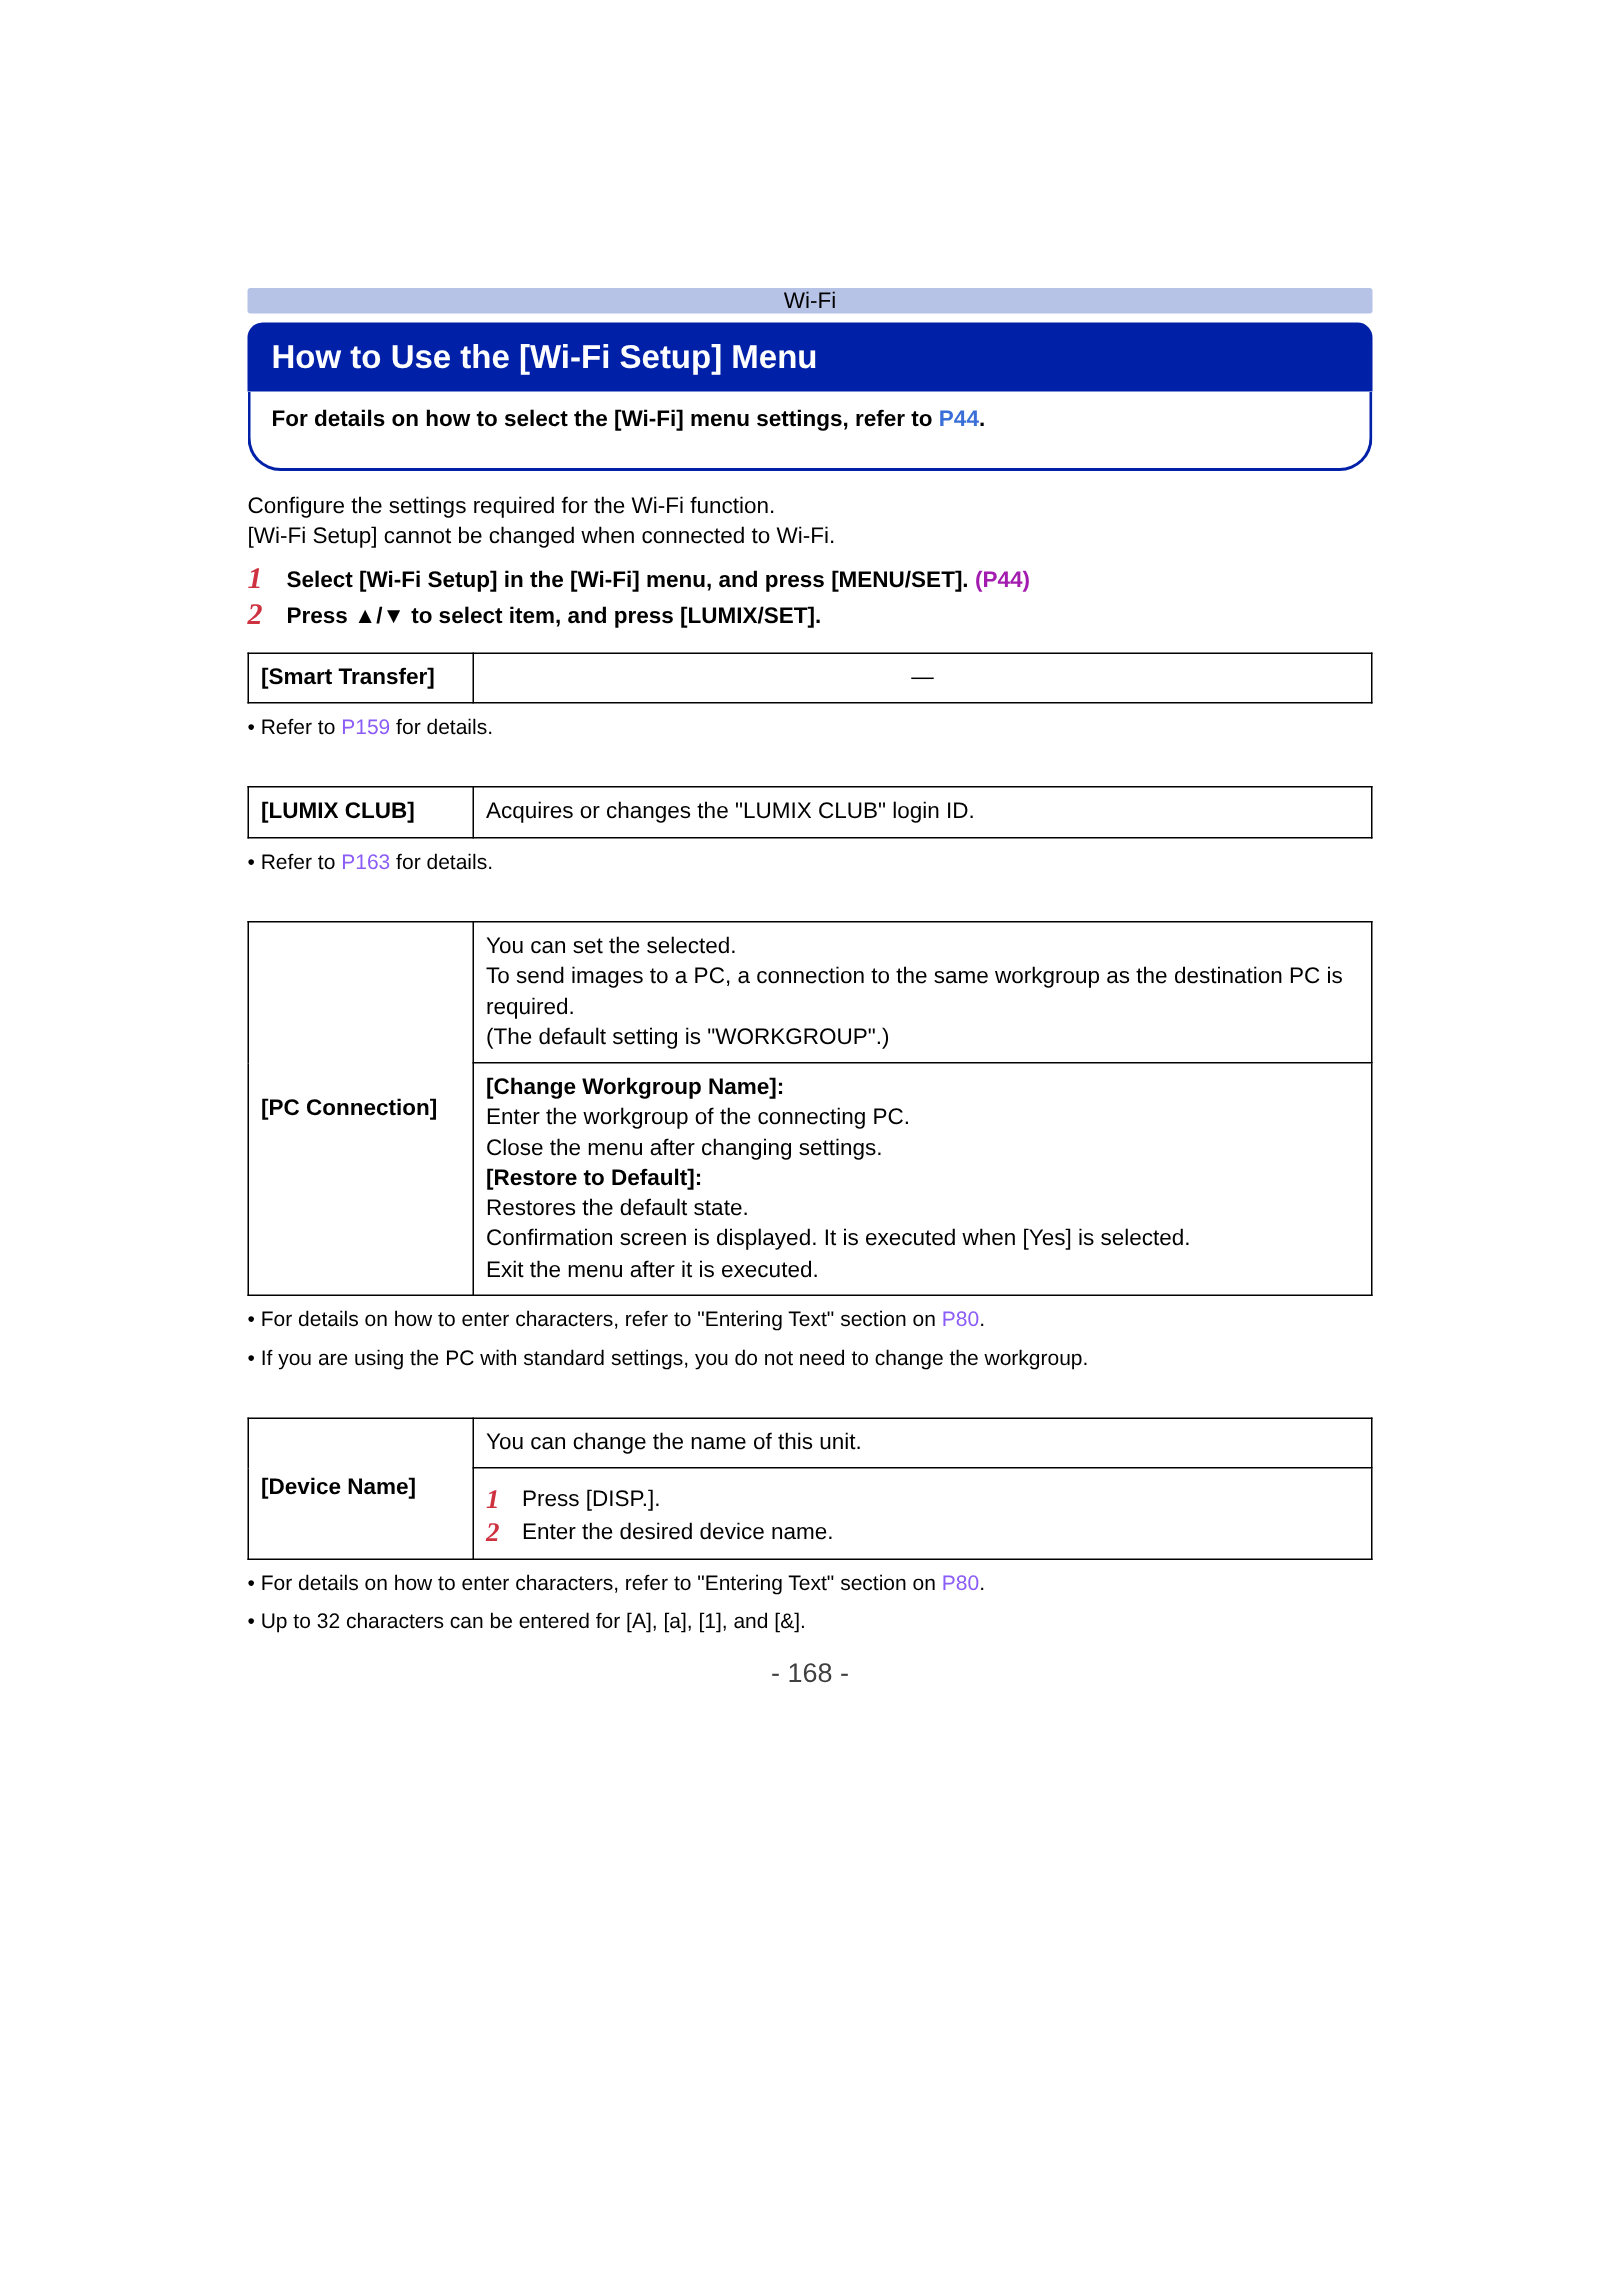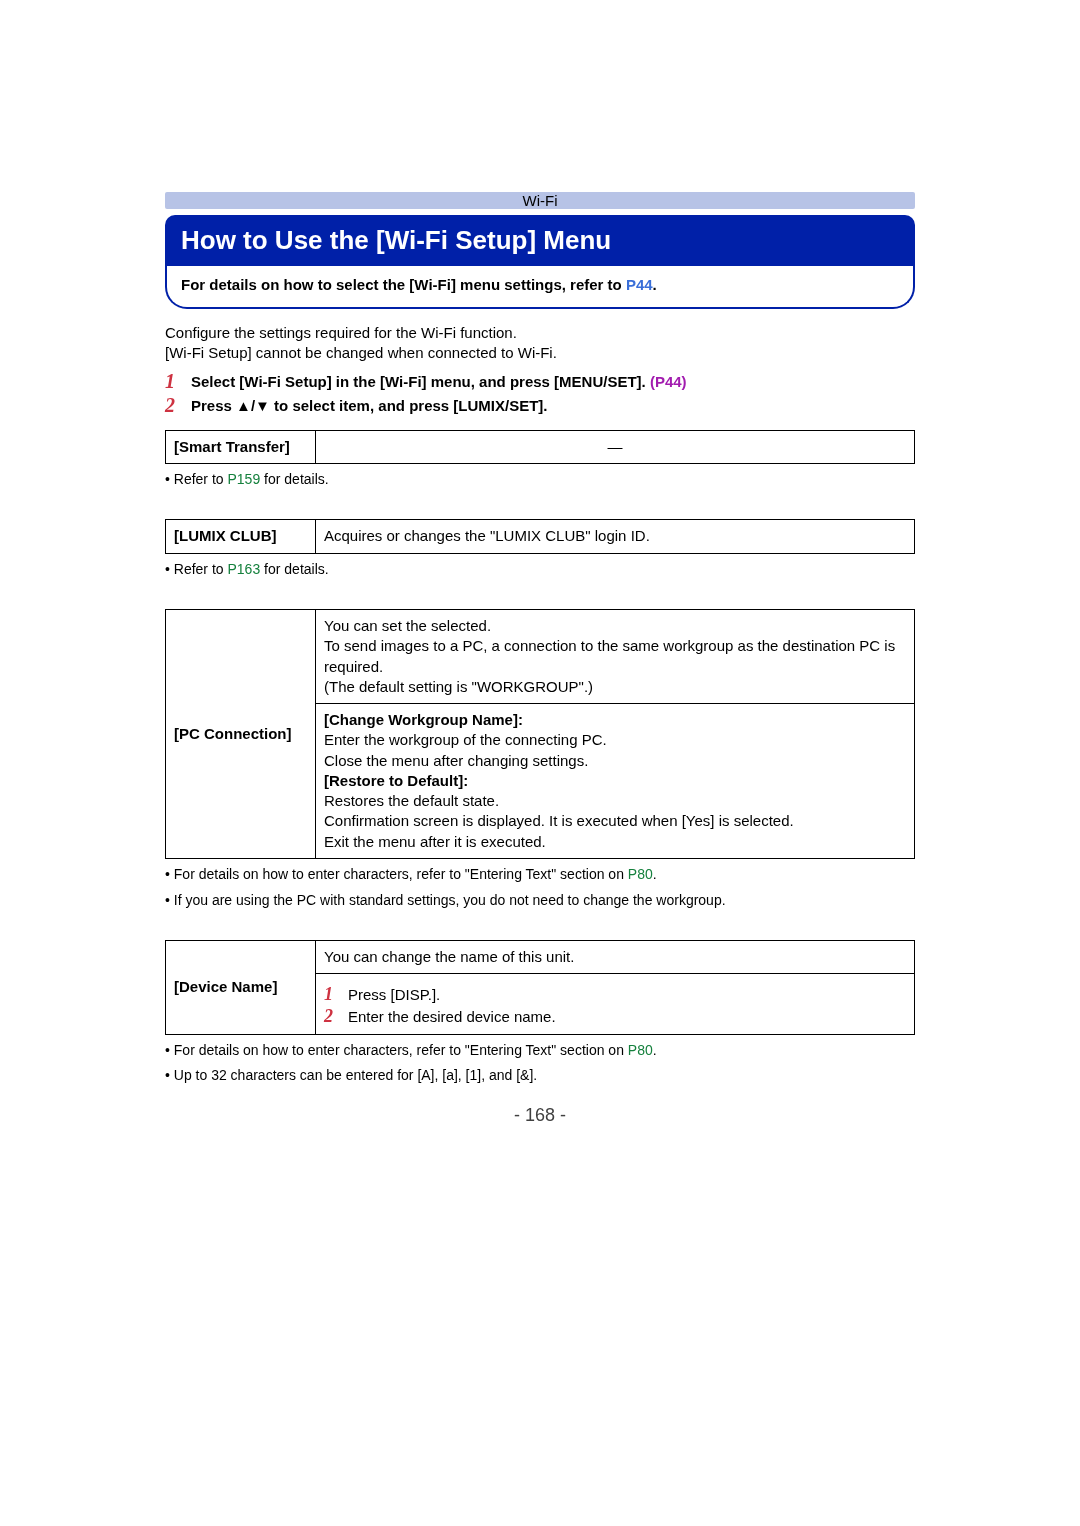--- a/index.html
+++ b/index.html
@@ -20,31 +20,31 @@
   .breadcrumb-bar {
     background: #b7c3e6;
     text-align: center;
     padding: 0 0;
     border-radius: 2px;
     font-size: 15px;
   }
   .title-bar {
     background: #0020a8;
     color: #fff;
-    font-size: 26px;
+    font-size: 22px;
     font-weight: bold;
     padding: 10px 16px;
     margin-top: 6px;
     border-radius: 10px 10px 0 0;
   }
   .details-box {
     border: 2.5px solid #0020a8;
     border-top: none;
     border-radius: 0 0 22px 22px;
-    padding: 10px 14px 14px 14px;
+    padding: 10px 14px 24px 14px;
     font-size: 15px;
     font-weight: bold;
     margin-bottom: 14px;
   }
   .details-box .link { color: #3a6fd8; font-weight: bold; }
   .intro {
     font-size: 15px;
     line-height: 1.35;
     margin: 4px 0 6px 0;
   }
@@ -88,21 +88,21 @@
     width: 150px;
     font-weight: bold;
     vertical-align: middle;
   }
   table.info td.centered { text-align: center; }
   .bullet-note {
     font-size: 14px;
     margin: 6px 0 0 0;
     line-height: 1.4;
   }
-  .bullet-note .link { color: #15803d; }
+  .bullet-note .link { color: #8b5cf6; }
   .chart-spacer { height: 20px; }
   .inner-steps {
     margin-top: 4px;
   }
   .inner-step-row {
     display: flex;
     align-items: flex-start;
   }
   .inner-step-num {
     color: #ce3241;

